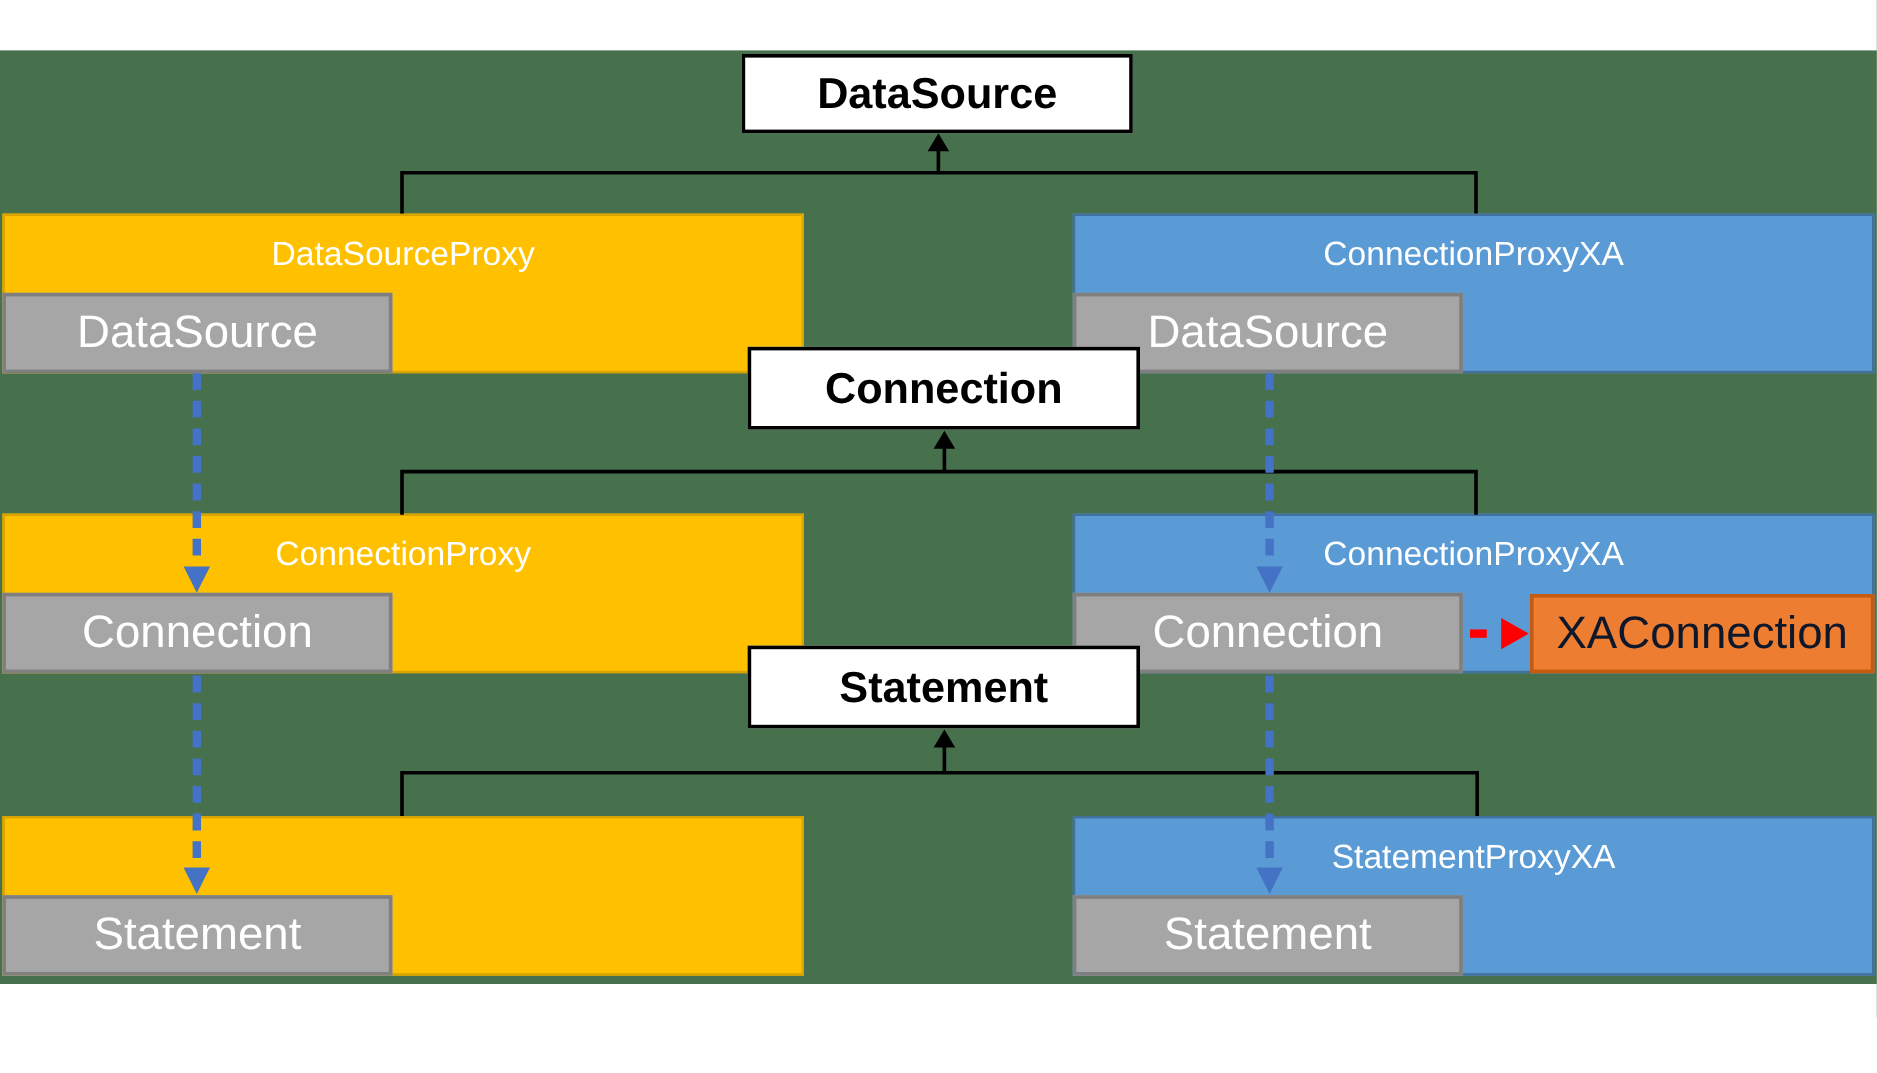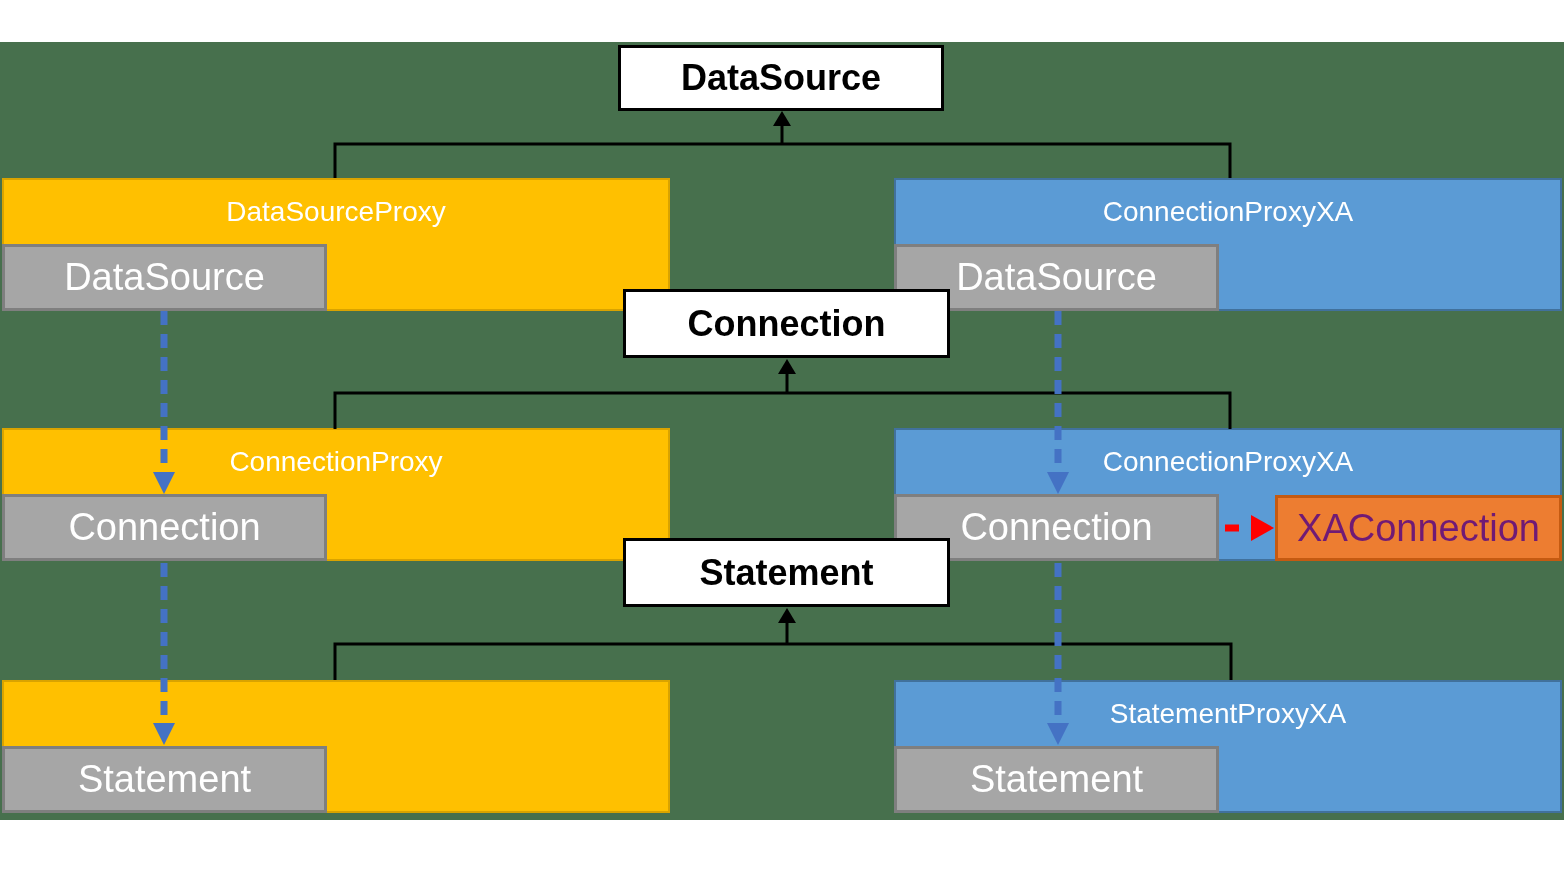--- a/index.html
+++ b/index.html
@@ -42,21 +42,21 @@
     box-sizing:border-box;display:flex;align-items:center;justify-content:center;
     font-size:38px;color:#fff;white-space:nowrap;
   }
   #at-r1{left:2px;top:136px;}  #at-r2{left:2px;top:386px;}  #at-r3{left:2px;top:638px;}
   #xa-r1{left:894px;top:136px;}#xa-r2{left:894px;top:386px;}#xa-r3{left:894px;top:638px;padding-left:19px;}
 
   #xaconn{
     position:absolute;left:1275px;top:453px;width:287px;height:66px;
     background:var(--orange,#ED7D31);border:3px solid var(--orange_border,#C55A11);
     box-sizing:border-box;display:flex;align-items:center;justify-content:center;
-    font-size:38px;color:#701a75;z-index:5;
+    font-size:38px;color:#0f172a;z-index:5;
   }
 
   .mode-label{
     position:absolute;top:806px;width:240px;text-align:center;
     font-size:46px;font-weight:bold;color:#000;letter-spacing:1px;z-index:3;
   }
   #label-at{left:217px;}
   #label-xa{left:1113px;}
 </style>
 </head>

